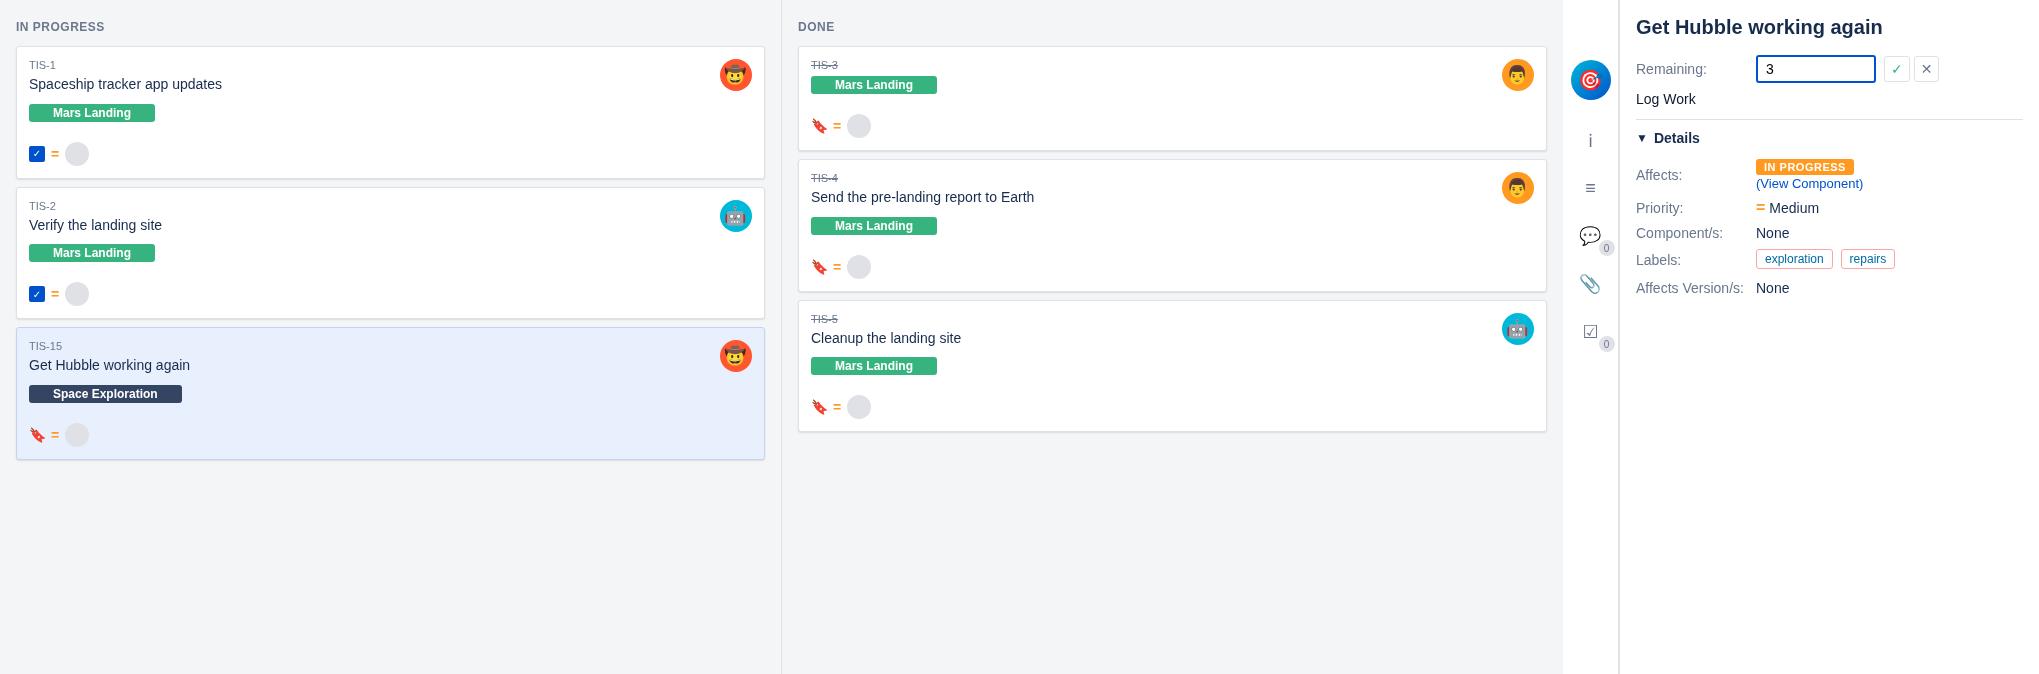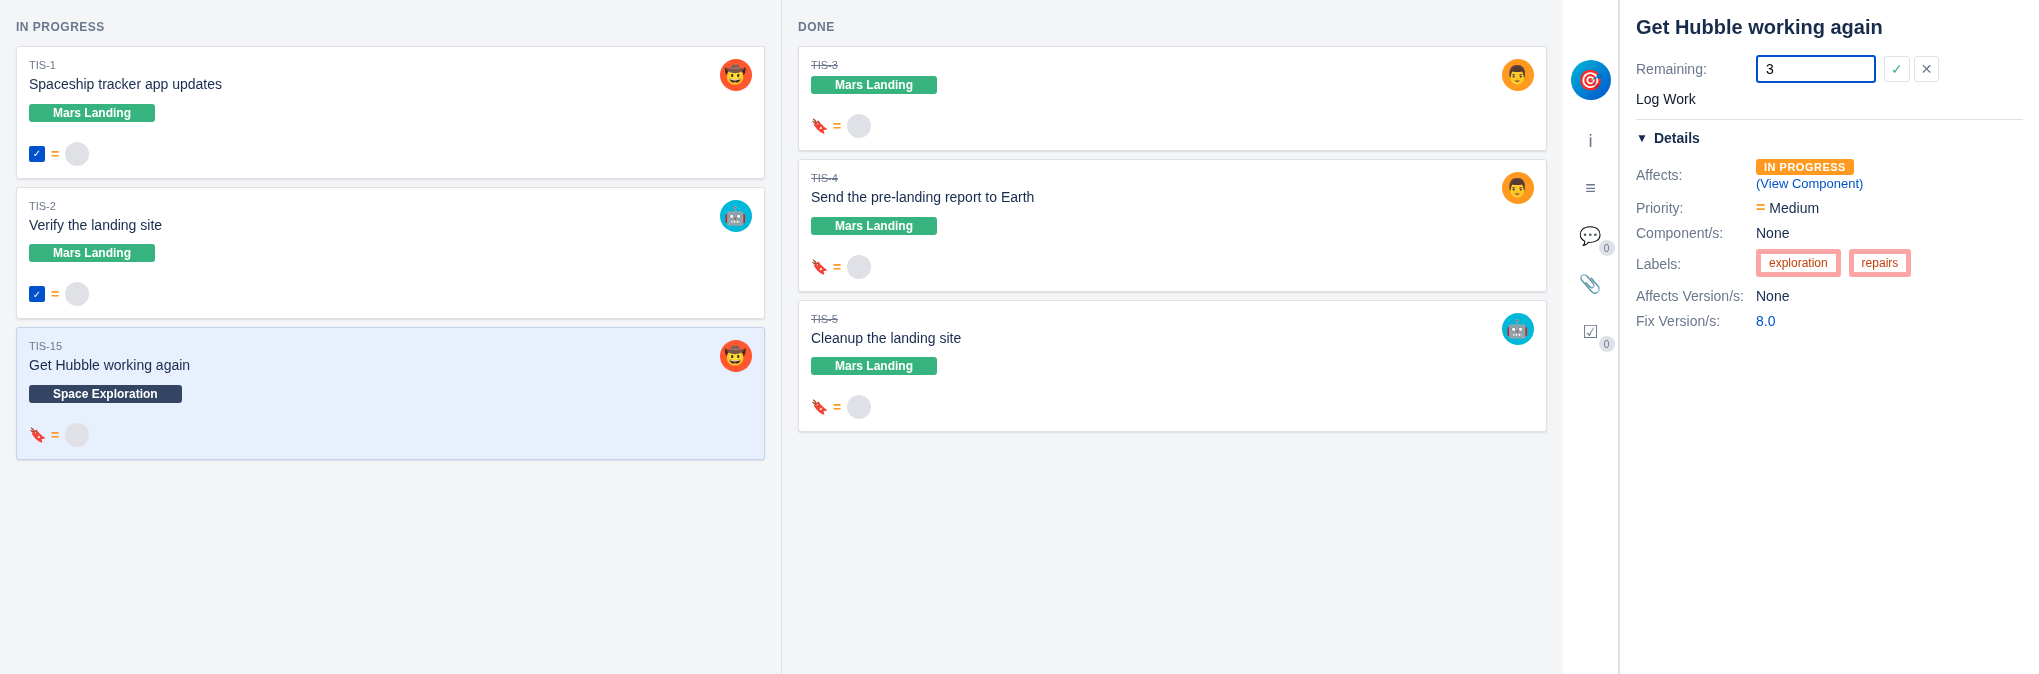--- a/index.html
+++ b/index.html
@@ -55,21 +55,21 @@
     .btn-confirm { background: none; border: 1px solid #dfe1e6; border-radius: 3px; padding: 4px 6px; cursor: pointer; color: #36b37e; font-size: 14px; }
     .btn-cancel { background: none; border: 1px solid #dfe1e6; border-radius: 3px; padding: 4px 6px; cursor: pointer; color: #6b778c; font-size: 14px; }
 
     .log-work-link { color: #0f172a; text-decoration: none; font-size: 14px; display: block; margin-bottom: 12px; cursor: pointer; }
 
     .detail-section-header { display: flex; align-items: center; gap: 6px; font-weight: 600; color: #172b4d; font-size: 14px; margin-bottom: 12px; cursor: pointer; }
     .chevron { font-size: 12px; }
 
     .status-badge { background: #ff991f; color: #fff; font-size: 11px; font-weight: 700; padding: 2px 8px; border-radius: 3px; text-transform: uppercase; letter-spacing: 0.5px; }
     .view-workflow { color: #0052cc; font-size: 13px; cursor: pointer; text-decoration: none; display: block; margin-top: 2px; }
-    .label-tag { border: 5px solid #fca5a5; border-radius: 3px; padding: 2px 8px; font-size: 12px; color: #c2410c; display: inline-block; margin-right: 4px; margin-bottom: 2px; }
+    .label-tag { border: 1px solid #fca5a5; border-radius: 3px; padding: 2px 8px; font-size: 12px; color: #0369a1; display: inline-block; margin-right: 4px; margin-bottom: 2px; }
     .fix-version { color: #0052cc; font-size: 14px; }
     .icon-eq-orange { color: #ff991f; }
 
     .separator { border: none; border-top: 1px solid #dfe1e6; margin: 10px 0; }
 
     .sidebar-right { display: flex; flex-direction: column; align-items: center; padding: 60px 8px 0; gap: 16px; width: 56px; border-right: 1px solid #dfe1e6; background: #fff; }
     .comment-area { position: relative; }
     .comment-count { position: absolute; bottom: -4px; right: -8px; background: #dfe1e6; border-radius: 50%; width: 16px; height: 16px; font-size: 10px; display: flex; align-items: center; justify-content: center; color: #6b778c; }
   </style>
 </head>
@@ -250,17 +250,13 @@
       <span class="label-tag">exploration</span>
       <span class="label-tag">repairs</span>
     </div>
   </div>
 
   <div class="detail-row">
     <span class="detail-label" style="line-height:1.3">Affects Version/s:</span>
     <span class="detail-value">None</span>
   </div>
 
-  <div class="detail-row">
-    <span class="detail-label">Fix Version/s:</span>
-    <span class="fix-version">8.0</span>
-  </div>
 </div>
 
 </body></html>

